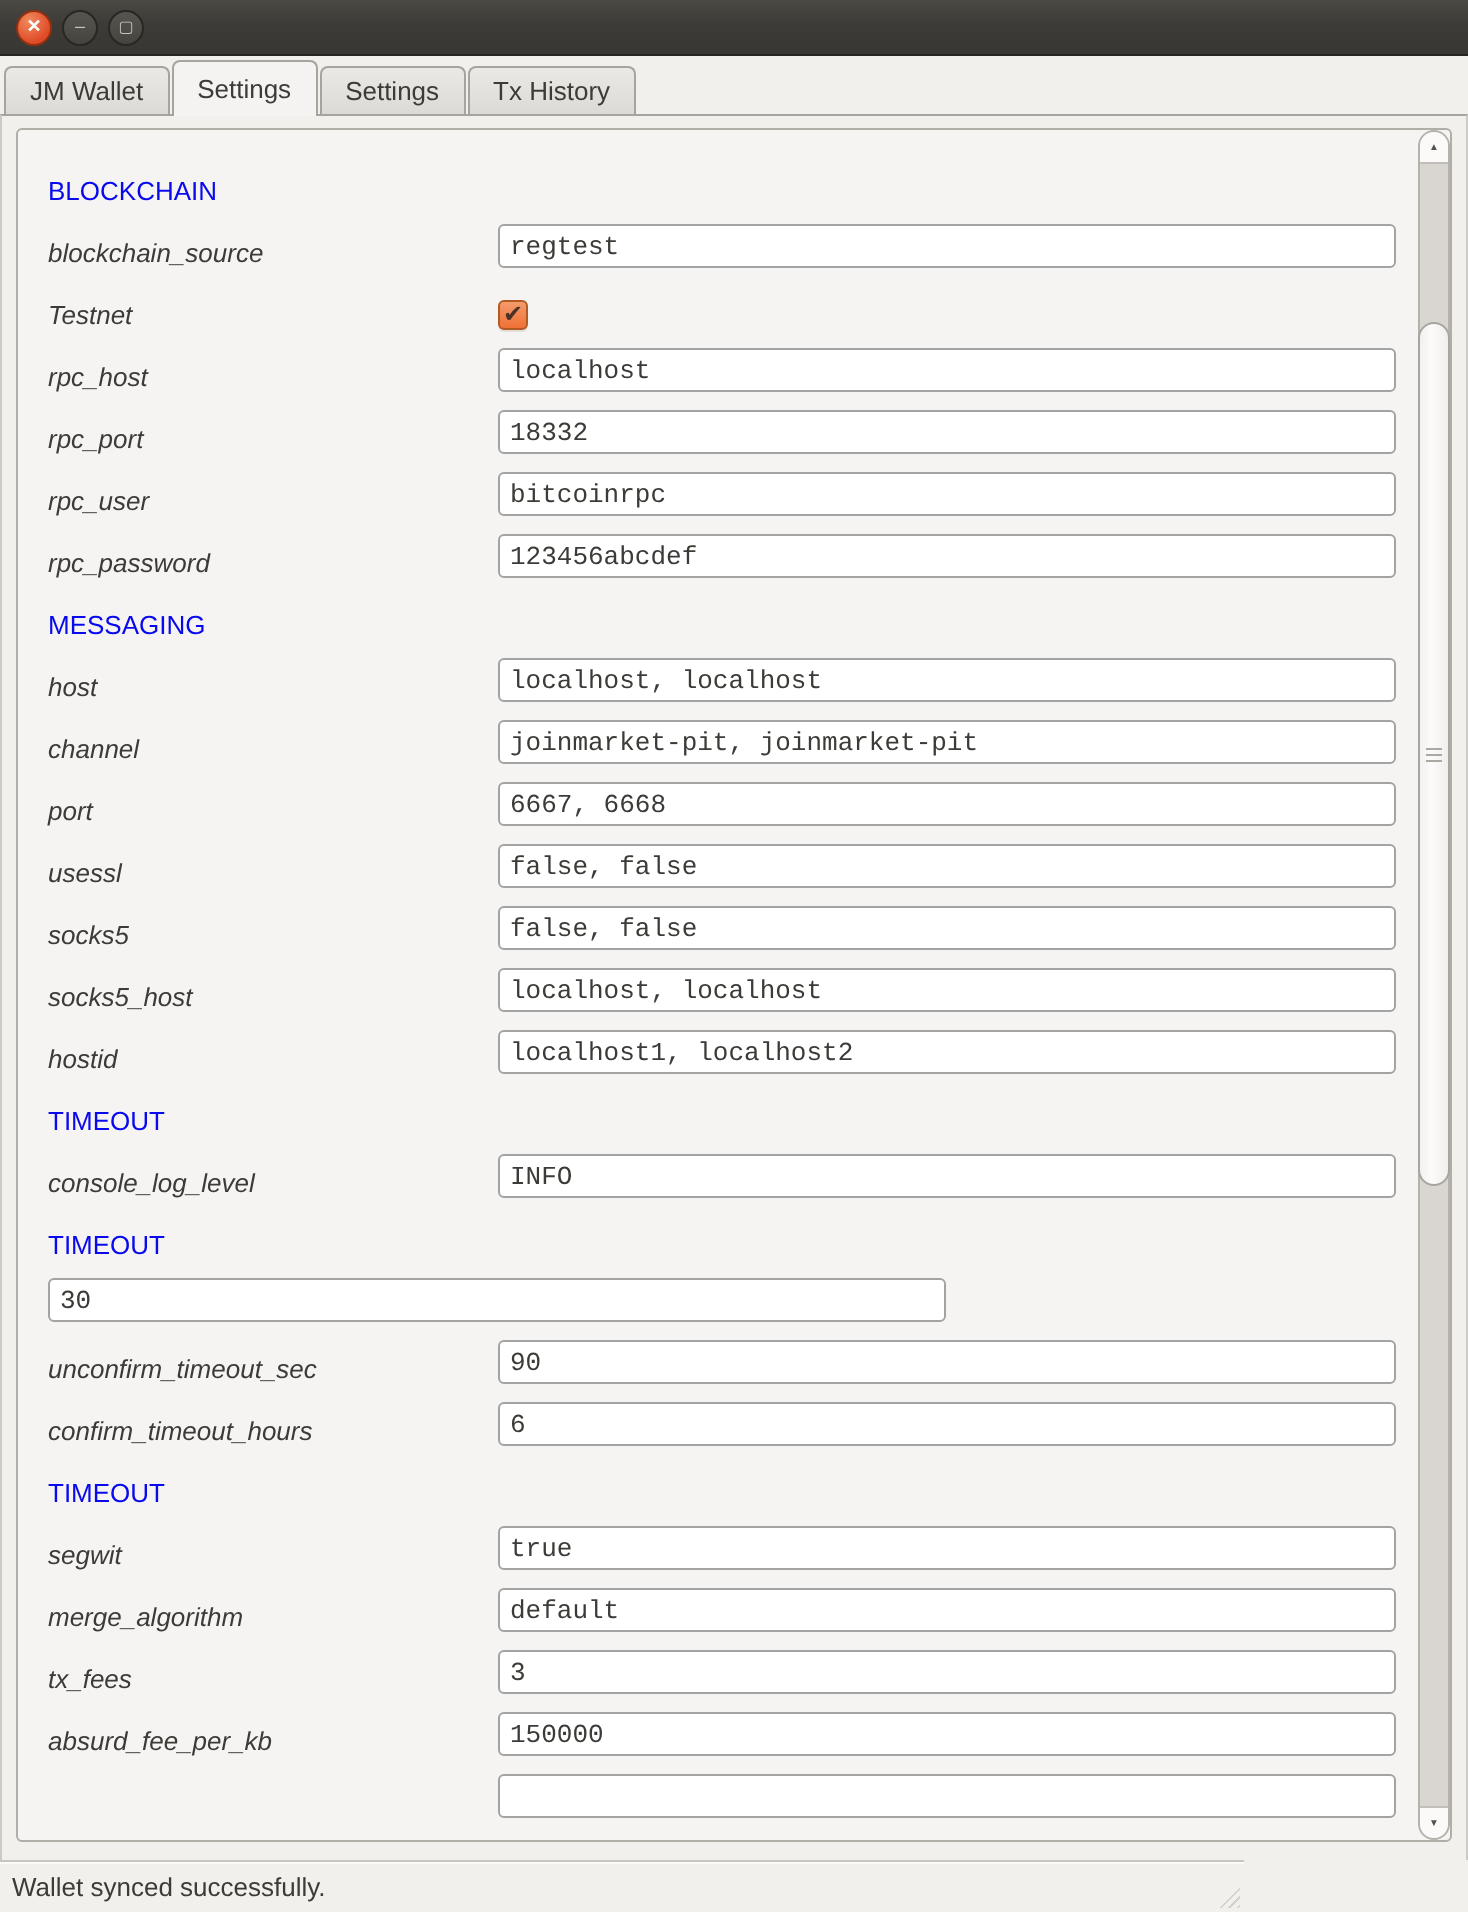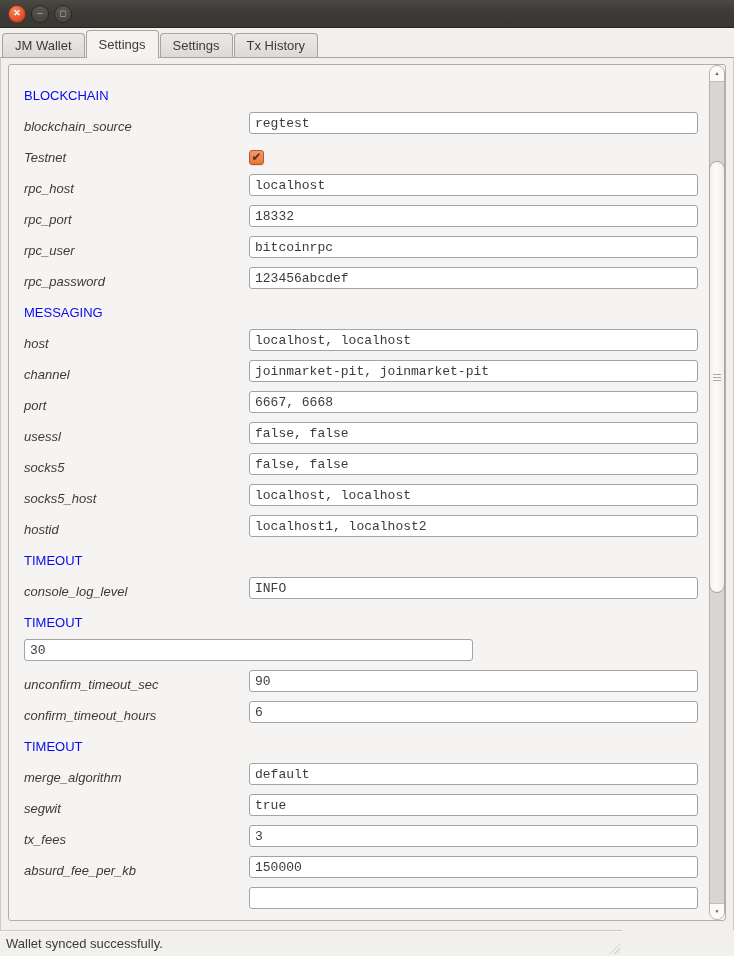--- a/index.html
+++ b/index.html
@@ -243,26 +243,26 @@
         <input type="text" class="finput" value="90" style="">
       </div>
       <div class="row">
         <span class="flabel">confirm_timeout_hours</span>
         <input type="text" class="finput" value="6" style="">
       </div>
       <div class="row">
         <span class="sheader">TIMEOUT</span>
       </div>
       <div class="row">
+        <span class="flabel">segwit</span>
+        <input type="text" class="finput" value="true" style="">
+      </div>
+      <div class="row">
         <span class="flabel">merge_algorithm</span>
         <input type="text" class="finput" value="default" style="">
-      </div>
-      <div class="row">
-        <span class="flabel">segwit</span>
-        <input type="text" class="finput" value="true" style="">
       </div>
       <div class="row">
         <span class="flabel">tx_fees</span>
         <input type="text" class="finput" value="3" style="">
       </div>
       <div class="row">
         <span class="flabel">absurd_fee_per_kb</span>
         <input type="text" class="finput" value="150000" style="">
       </div>
       <div class="row">

